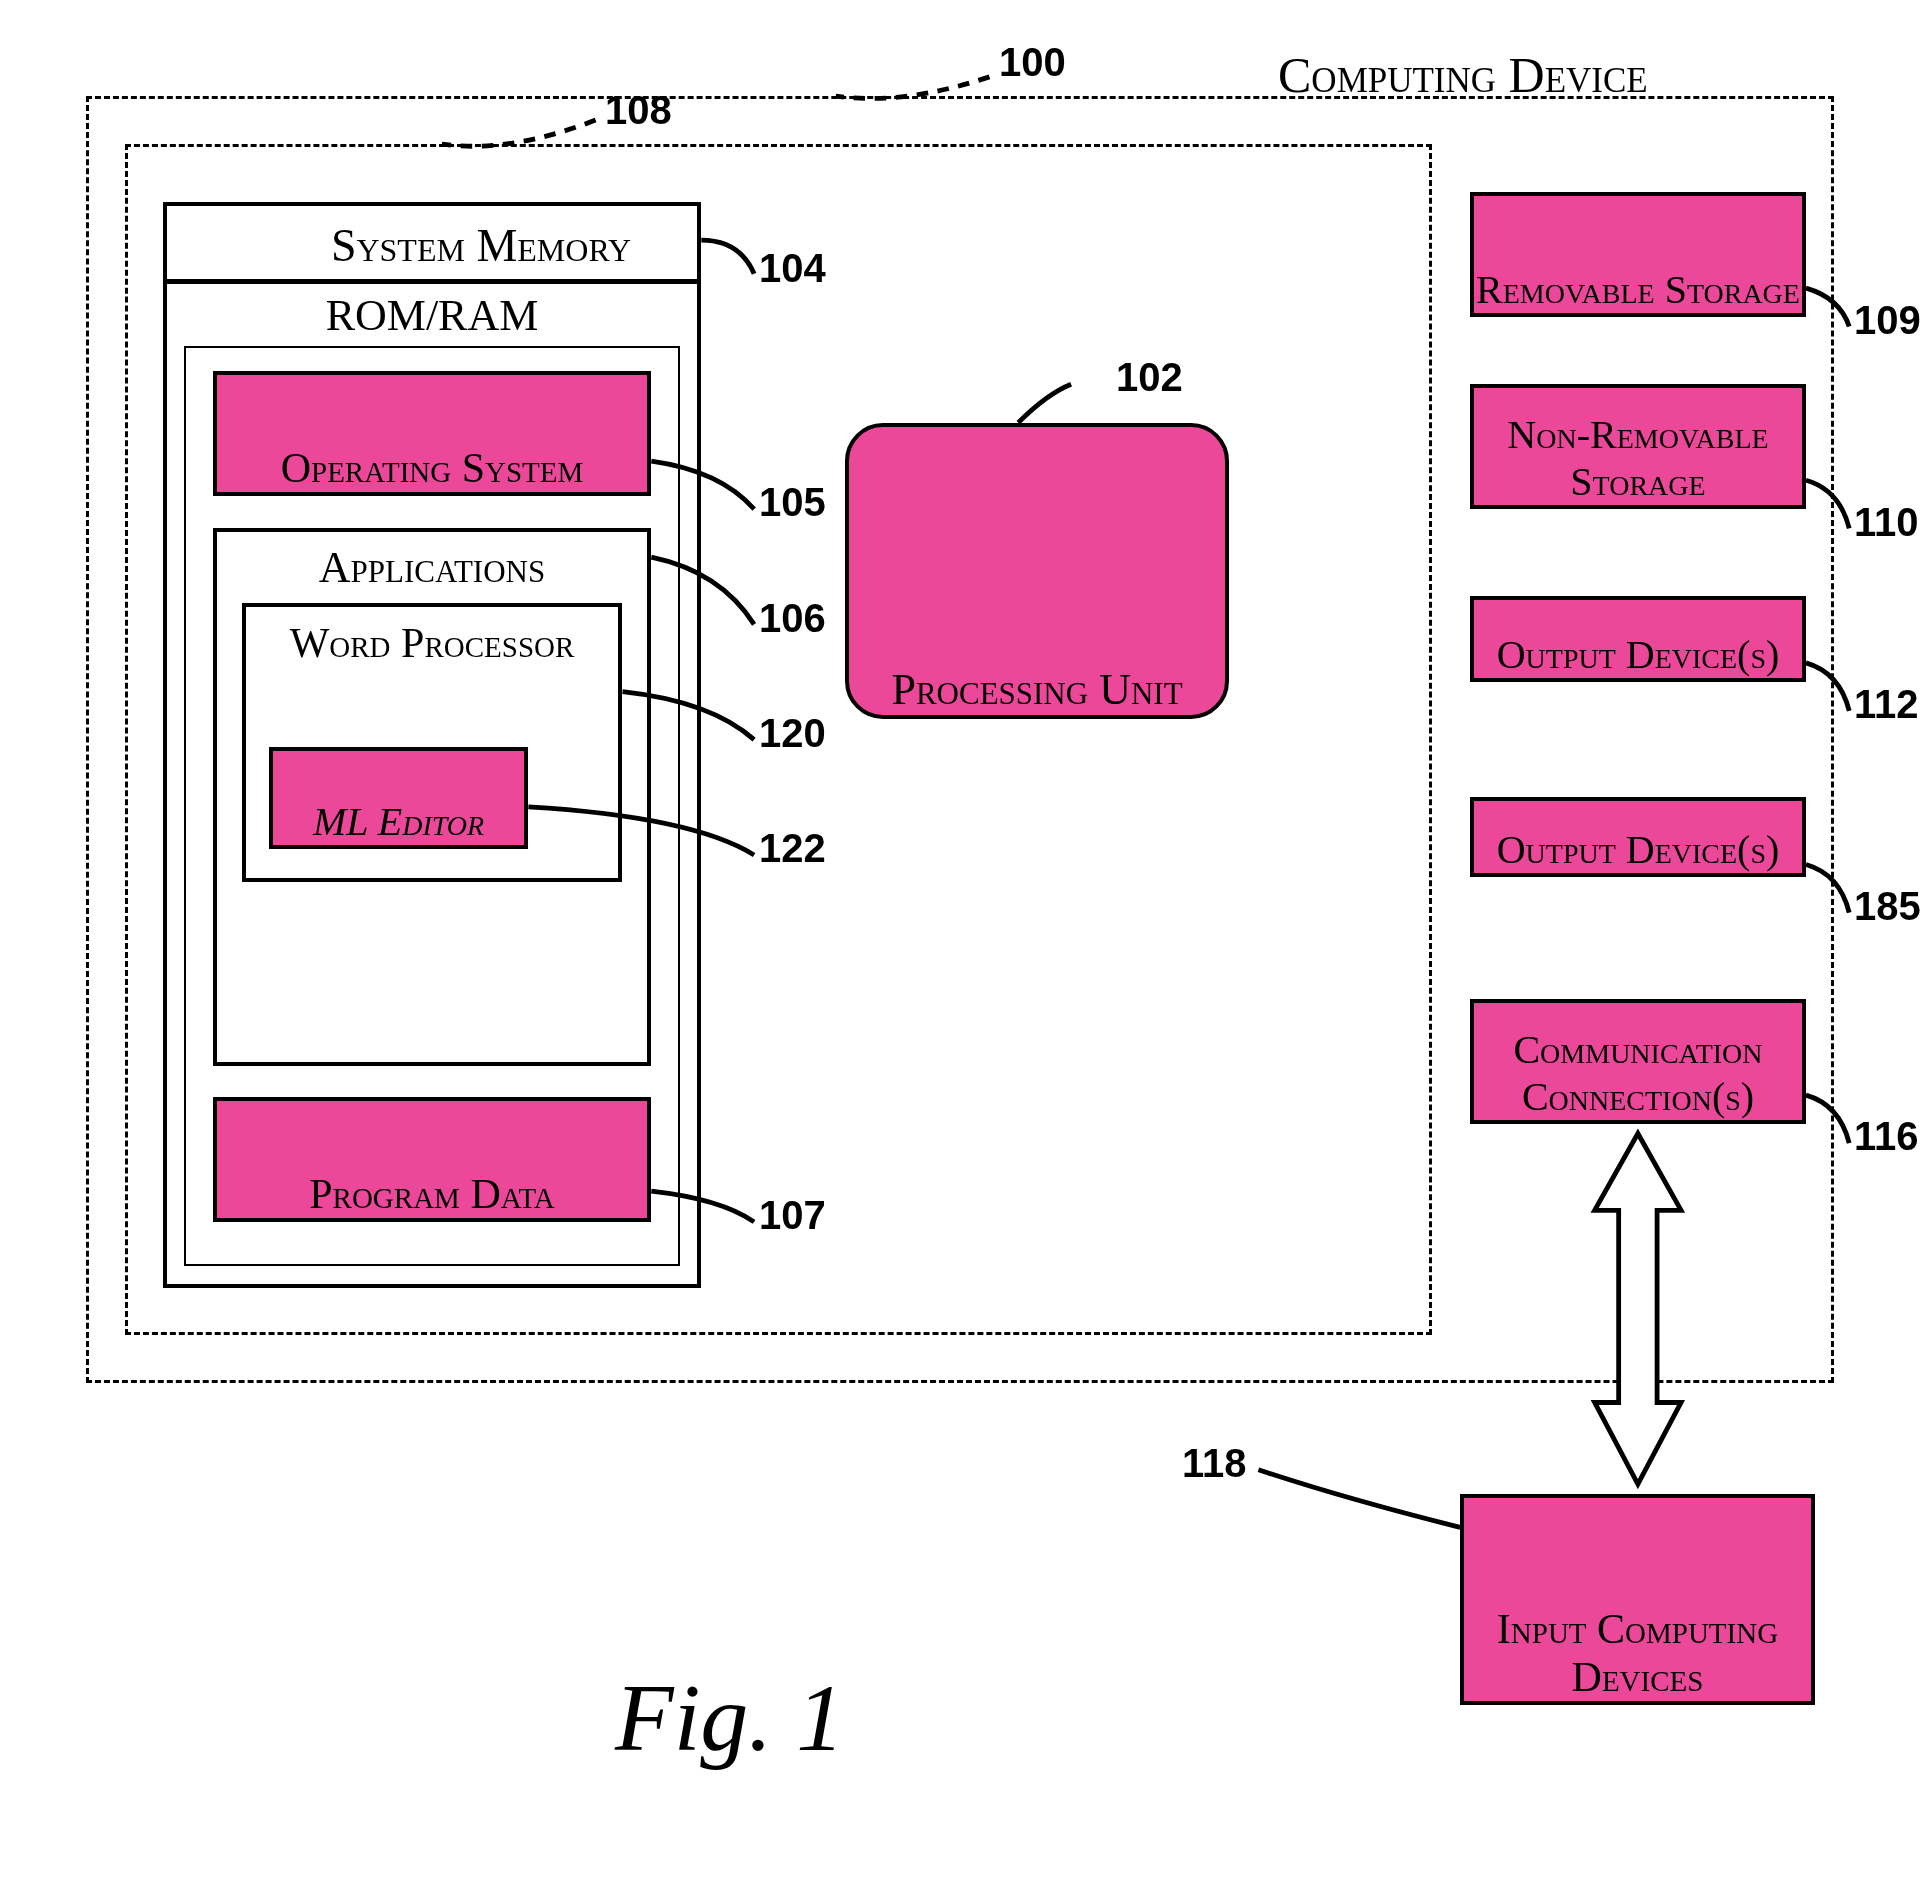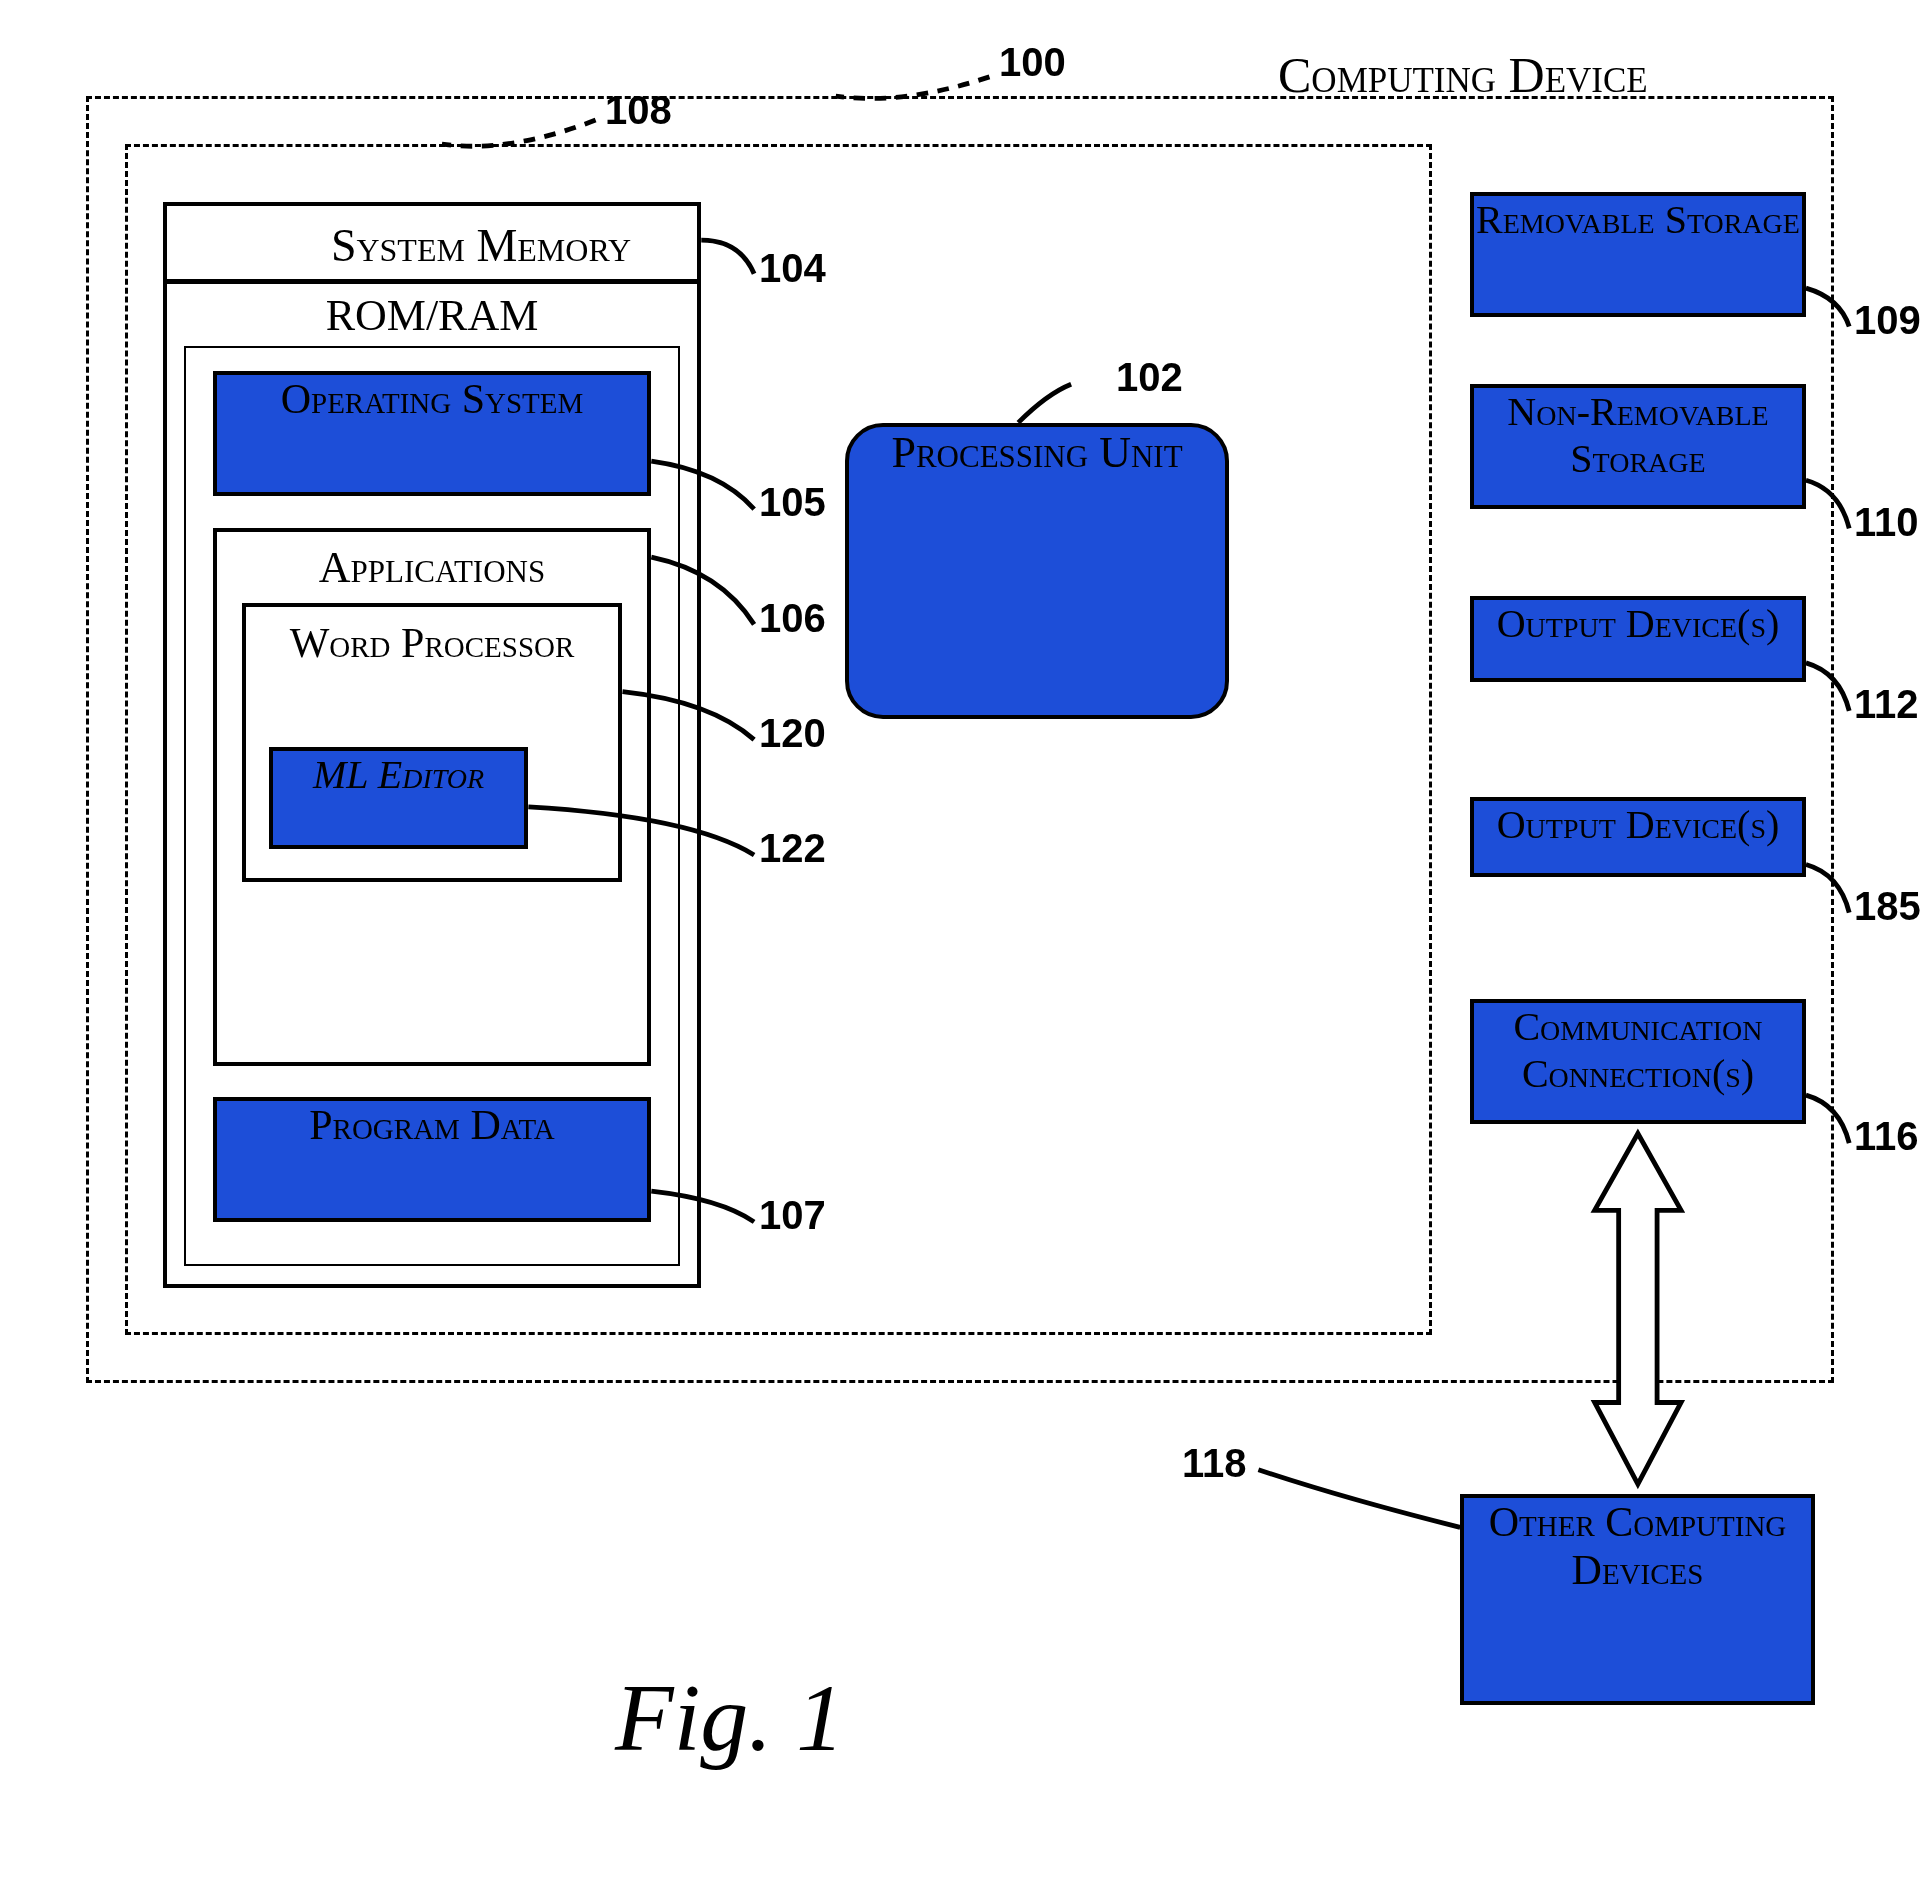--- a/index.html
+++ b/index.html
@@ -12,24 +12,24 @@
   .canvas {
     position: relative;
     width: 1928px;
     height: 1902px;
   }
   .box {
     position: absolute;
     border: 4.8px solid #000;
     text-align: center;
     display: flex;
-    align-items: flex-start;
+    align-items: flex-end;
     justify-content: center;
     font-variant: small-caps;
-    background: #1d4ed8;
+    background: #ec4899;
   }
   .dashed-box {
     position: absolute;
     border: 3.8px dashed #000;
   }
   .plain-box {
     position: absolute;
     border: 4.8px solid #000;
     background: #fff;
   }
@@ -111,21 +111,21 @@
 
   <div class="box" style="left:1470px; top:797px; width:336px; height:80px; font-size:40px;">
     <span class="smallcaps">Output Device(s)</span>
   </div>
 
   <div class="box" style="left:1470px; top:999px; width:336px; height:125px; font-size:40px;">
     <span class="smallcaps">Communication Connection(s)</span>
   </div>
 
   <div class="box" style="left:1460px; top:1494px; width:355px; height:211px; font-size:42px;">
-    <span class="smallcaps">Other Computing Devices</span>
+    <span class="smallcaps">Input Computing Devices</span>
   </div>
 
   <div class="label" style="left:999px; top:40px;">100</div>
   <div class="label" style="left:605px; top:88px;">108</div>
   <div class="label" style="left:759px; top:246px;">104</div>
   <div class="label" style="left:759px; top:480px;">105</div>
   <div class="label" style="left:759px; top:596px;">106</div>
   <div class="label" style="left:759px; top:711px;">120</div>
   <div class="label" style="left:759px; top:826px;">122</div>
   <div class="label" style="left:759px; top:1193px;">107</div>

